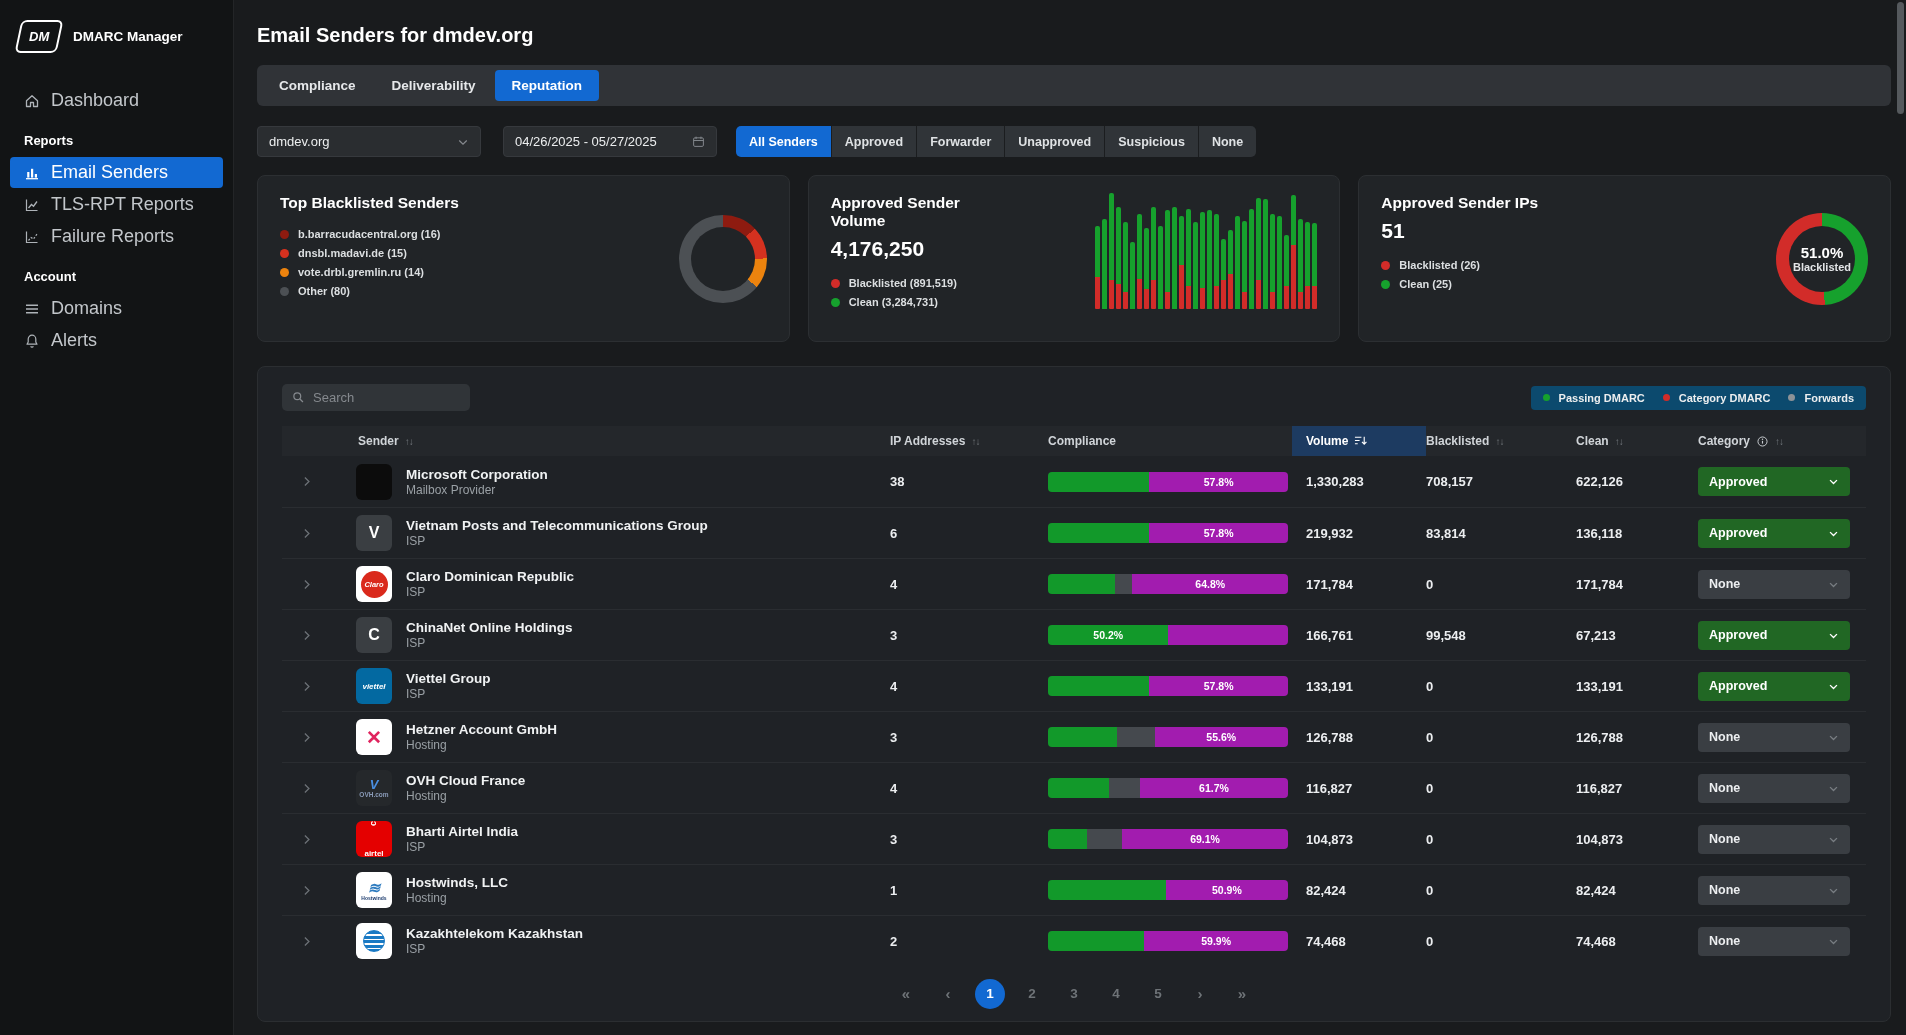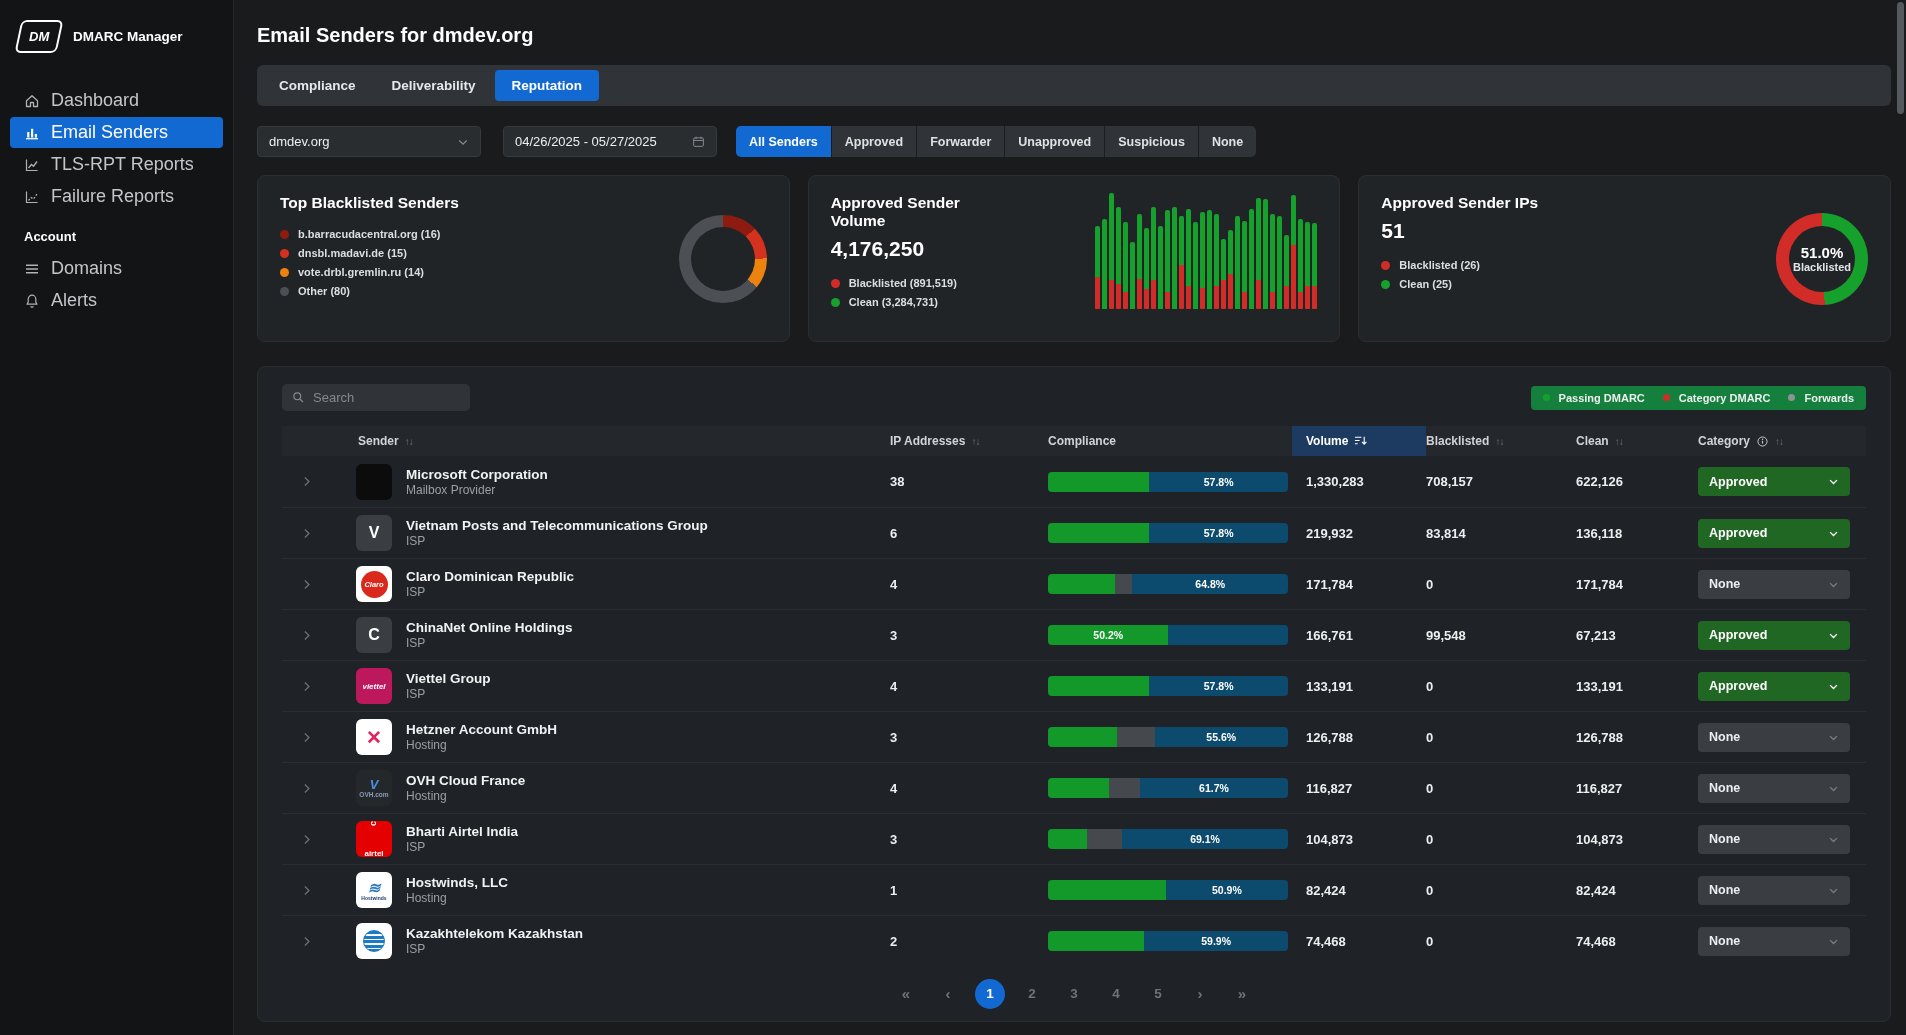--- a/index.html
+++ b/index.html
@@ -68,21 +68,21 @@
   .vbar .g { background:#16a12d; border-radius:2px 2px 0 0; }
   .vbar .r { background:#d22c29; border-radius:0 0 1px 1px; }
 
   
   .table-card { margin-top:24px; background:#1f2226; border:1px solid #2b2e31; border-radius:8px;
     padding:17px 0 0 0; height:656px; display:flex; flex-direction:column; }
   .table-top { display:flex; align-items:center; justify-content:space-between; padding:0 24px; }
   .search-box { width:188px; height:27px; background:#303438; border-radius:5px; display:flex;
     align-items:center; gap:8px; padding:0 10px; color:#85898e; }
   .search-box .ph { font-size:13px; color:#85898e; }
-  .dmarc-legend { display:flex; align-items:center; gap:18px; background:#15803d;
+  .dmarc-legend { display:flex; align-items:center; gap:18px; background:#0c4a6e;
     border-radius:4px; padding:6px 12px;justify-content:space-between; }
   .dmarc-legend .legend-item { font-size:11px; font-weight:bold; color:#eceeef; line-height:12px; margin:0; }
   .dmarc-legend .dot { width:7px; height:7px; flex-basis:7px; }
 
   .tgrid { display:grid; grid-template-columns:48px 560px 158px 258px 120px 150px 122px 170px; }
   .thead { margin:15px 24px 0 24px; height:30px; background:#24272b; align-items:center;
     font-size:12px; font-weight:bold; color:#d0d4d8; }
   .th { display:flex; align-items:center; gap:6px; height:100%; }
   .th .sort { font-size:10px; color:#73787d; letter-spacing:-1px; font-weight:normal; }
   .th .info { color:#c9cdd1; display:flex; }
@@ -95,37 +95,37 @@
   .cell { display:flex; align-items:center; }
   .expander { justify-content:center; color:#6c7176; cursor:pointer; }
   .sender-cell { gap:14px; padding-left:26px; }
   .slogo { width:36px; height:36px; border-radius:6px; flex:0 0 36px; display:flex;
     flex-direction:column; align-items:center; justify-content:center; overflow:hidden; }
   .sname { font-size:13.5px; font-weight:600; color:#f0f2f3; line-height:17px; }
   .stype { font-size:12px; color:#9aa0a5; line-height:15px; }
   .num { font-size:13px; font-weight:600; color:#eceef0; }
   .cbar { width:240px; height:20px; border-radius:4px; overflow:hidden; display:flex; }
   .cseg { height:100%; display:flex; align-items:center; justify-content:center; }
-  .cseg.green { background:#12992a; } .cseg.gray { background:#45494e; } .cseg.red { background:#0c4a6e; }
+  .cseg.green { background:#12992a; } .cseg.gray { background:#45494e; } .cseg.red { background:#a21caf; }
   .cbar-label { font-size:10.5px; font-weight:bold; color:#fff; }
   .cat-select { width:152px; height:29px; border-radius:4px; display:flex; align-items:center;
     justify-content:space-between; padding:0 11px; font-size:12.5px; font-weight:bold; cursor:pointer; }
   .cat-select.approved { background:#216724; color:#fff; }
   .cat-select.none { background:#3a3e43; color:#eceef0; }
   .cat-select.none .chev { color:#787d82; }
   .cat-select .chev { display:flex; }
 
   
   .ms { background:#0c0c0c; display:grid; grid-template-columns:13px 13px; grid-template-rows:13px 13px; gap:2px; place-content:center; }
   .ms i { display:block; }
   .slogo.letter { background:#3a3e42; color:#fff; font-size:16px; font-weight:600; }
   .slogo.claro { background:#fff; }
   .claro-circle { width:27px; height:27px; border-radius:50%; background:#da291c; color:#fff;
     font-size:7.5px; font-weight:bold; font-style:italic; display:flex; align-items:center; justify-content:center; }
-  .slogo.viettel { background:#be185d; color:#fff; font-size:8px; font-style:italic; font-weight:bold; }
+  .slogo.viettel { background:#0369a1; color:#fff; font-size:8px; font-style:italic; font-weight:bold; }
   .slogo.hetzner { background:#fff; color:#e0245e; font-size:19px; font-weight:bold; }
   .slogo.ovh { background:#25282b; }
   .ovh-v { color:#4a8fe2; font-size:13px; font-weight:bold; font-style:italic; line-height:13px; }
   .ovh-txt { color:#8a9bb8; font-size:6.5px; font-weight:bold; }
   .slogo.airtel { background:#e40000; color:#fff;gap:21px; }
   .airtel-swoosh { font-size:9px; font-weight:bold; line-height:9px; transform:rotate(90deg); }
   .airtel-txt { font-size:8px; font-weight:bold; line-height:10px; }
   .slogo.hostwinds { background:#fff; color:#2e7bbf; }
   .hw-glyph { font-size:15px; font-weight:bold; line-height:15px; font-style:italic; }
   .hw-txt { color:#1d3c6e; font-size:5px; font-weight:bold; }
@@ -154,20 +154,21 @@
   </div>
   <nav id="nav">
       <div class="nav-item">
         <span style="display: flex;">
           <svg viewBox="0 0 16 16" width="16" height="16">
             <path d="M2.5 7.8 8 2.8l5.5 5v5.7h-4v-4h-3v4h-4z" fill="none" stroke="currentColor" stroke-width="1.3" stroke-linejoin="round"></path>
           </svg>
         </span>
         <span>Dashboard</span>
       </div>
+      <div class="nav-section">Reports</div>
       <div class="nav-item active">
         <span style="display: flex;">
           <svg viewBox="0 0 16 16" width="16" height="16">
             <path d="M2 13.7h12" stroke="currentColor" stroke-width="1.3"></path>
             <rect x="3.2" y="7" width="2.2" height="5.6" fill="currentColor"></rect>
             <rect x="7" y="3.8" width="2.2" height="8.8" fill="currentColor"></rect>
             <rect x="10.8" y="9" width="2.2" height="3.6" fill="currentColor"></rect>
           </svg>
         </span>
         <span>Email Senders</span>

